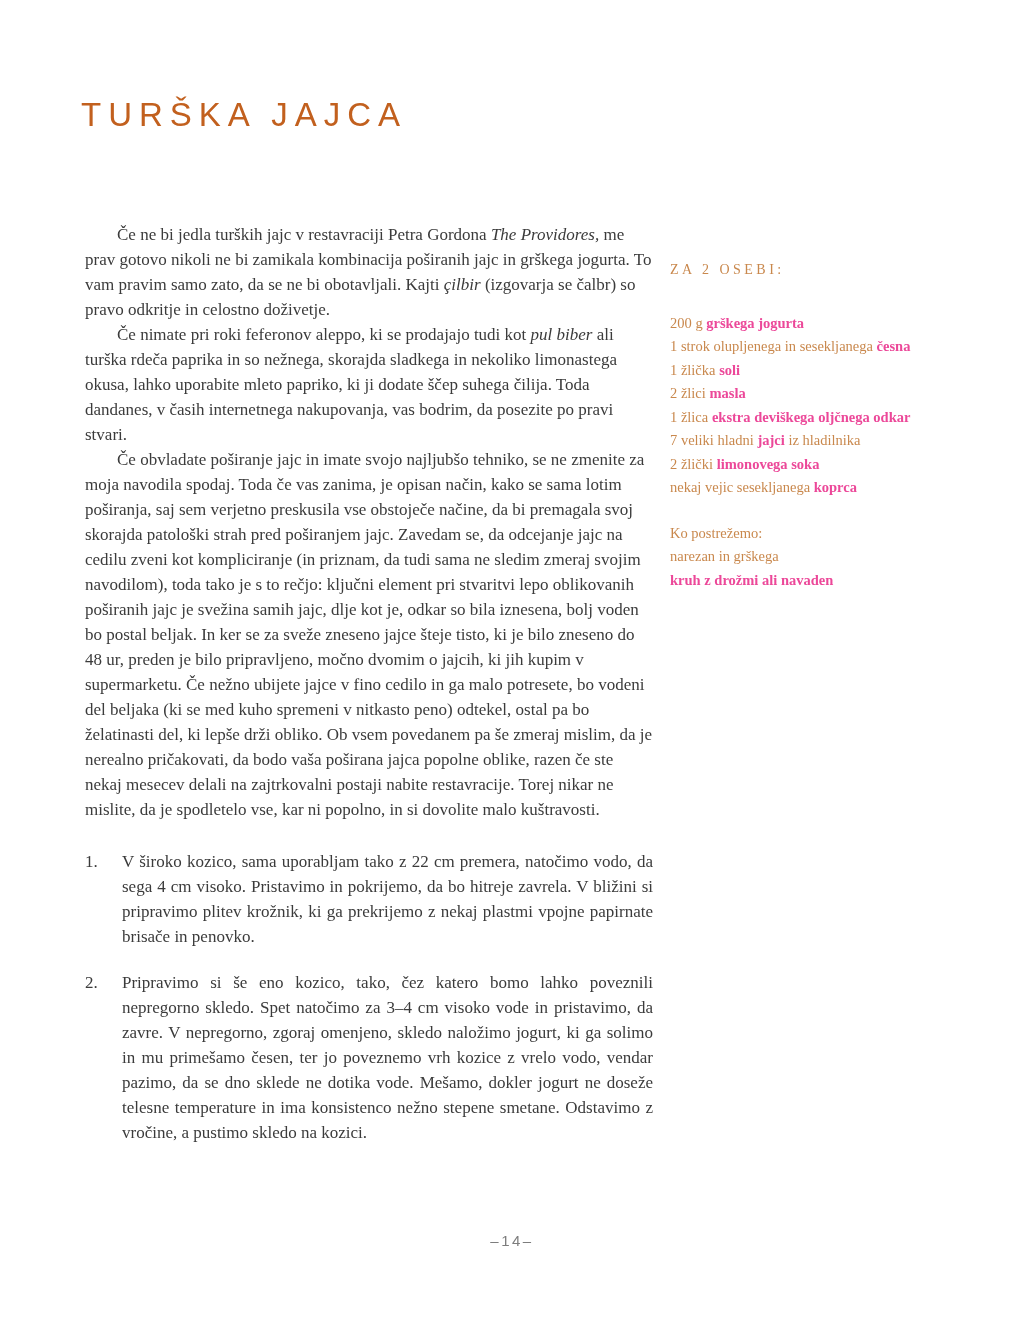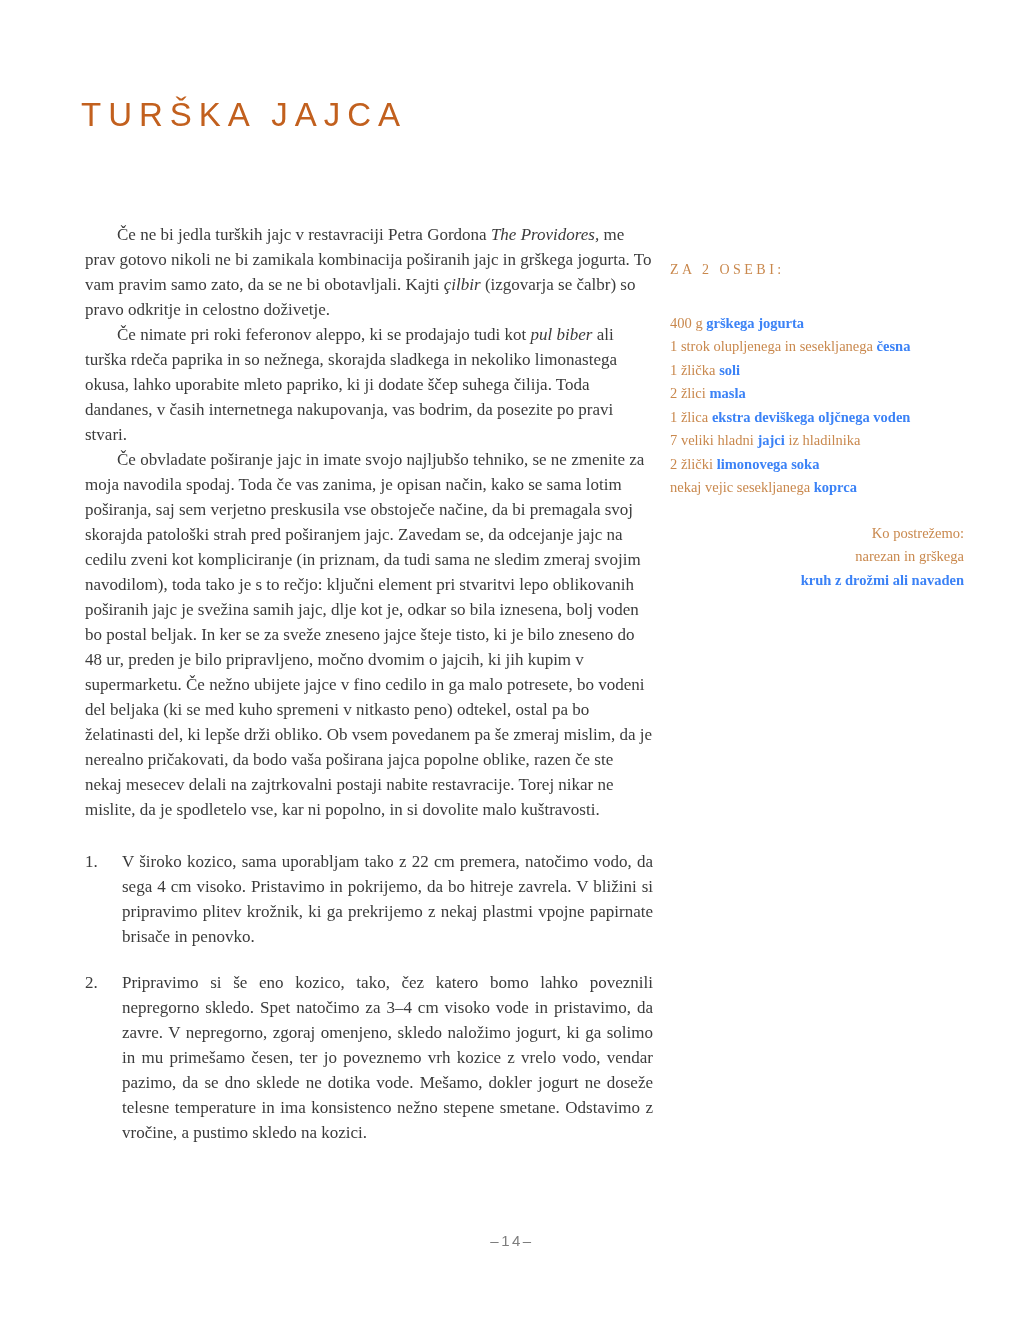--- a/index.html
+++ b/index.html
@@ -59,24 +59,24 @@
     line-height: 23.5px;
     color: #c9884d;
     margin-top: 32px;
   }
   .sb-heading {
     font-size: 14px;
     letter-spacing: 3.5px;
     margin-bottom: 30px;
   }
   .ing-line b, .serving-line b {
-    color: #3b82f6;
+    color: #ec4899;
     font-weight: bold;
   }
-  .serving { margin-top: 22px; text-align: right; }
+  .serving { margin-top: 22px; }
   .page-num {
     position: absolute;
     left: 0; top: 1232px;
     width: 1024px;
     text-align: center;
     font-family: "Liberation Sans", sans-serif;
     font-size: 15px;
     letter-spacing: 2.5px;
     color: #7d7d7d;
   }
@@ -100,25 +100,25 @@
       <div class="step">
         <div class="step-num">2.</div>
         <div class="step-text">Pripravimo si še eno kozico, tako, čez katero bomo lahko poveznili nepregorno skledo. Spet natočimo za 3–4 cm visoko vode in pristavimo, da zavre. V nepregorno, zgoraj omenjeno, skledo naložimo jogurt, ki ga solimo in mu primešamo česen, ter jo poveznemo vrh kozice z vrelo vodo, vendar pazimo, da se dno sklede ne dotika vode. Mešamo, dokler jogurt ne doseže telesne temperature in ima konsistenco nežno stepene smetane. Odstavimo z vročine, a pustimo skledo na kozici.</div>
       </div>
     </div>
 </div>
 
 <div class="sidebar">
   <div class="sb-heading">ZA 2 OSEBI:</div>
   <div id="ingredients">
-      <div class="ing-line"><span>400 g </span><b>grškega jogurta</b></div>
+      <div class="ing-line"><span>200 g </span><b>grškega jogurta</b></div>
       <div class="ing-line"><span>1 strok olupljenega in sesekljanega </span><b>česna</b></div>
       <div class="ing-line"><span>1 žlička </span><b>soli</b></div>
       <div class="ing-line"><span>2 žlici </span><b>masla</b></div>
-      <div class="ing-line"><span>1 žlica </span><b>ekstra deviškega oljčnega voden</b></div>
+      <div class="ing-line"><span>1 žlica </span><b>ekstra deviškega oljčnega odkar</b></div>
       <div class="ing-line"><span>7 veliki hladni </span><b>jajci</b><span> iz hladilnika</span></div>
       <div class="ing-line"><span>2 žlički </span><b>limonovega soka</b></div>
       <div class="ing-line"><span>nekaj vejic sesekljanega </span><b>koprca</b></div>
     </div>
   <div class="serving">
     <div class="serving-line">Ko postrežemo:</div>
     <div id="serving-lines">
         <div class="serving-line"><span>narezan in grškega</span></div>
         <div class="serving-line"><b>kruh z drožmi ali navaden</b></div>
       </div>

